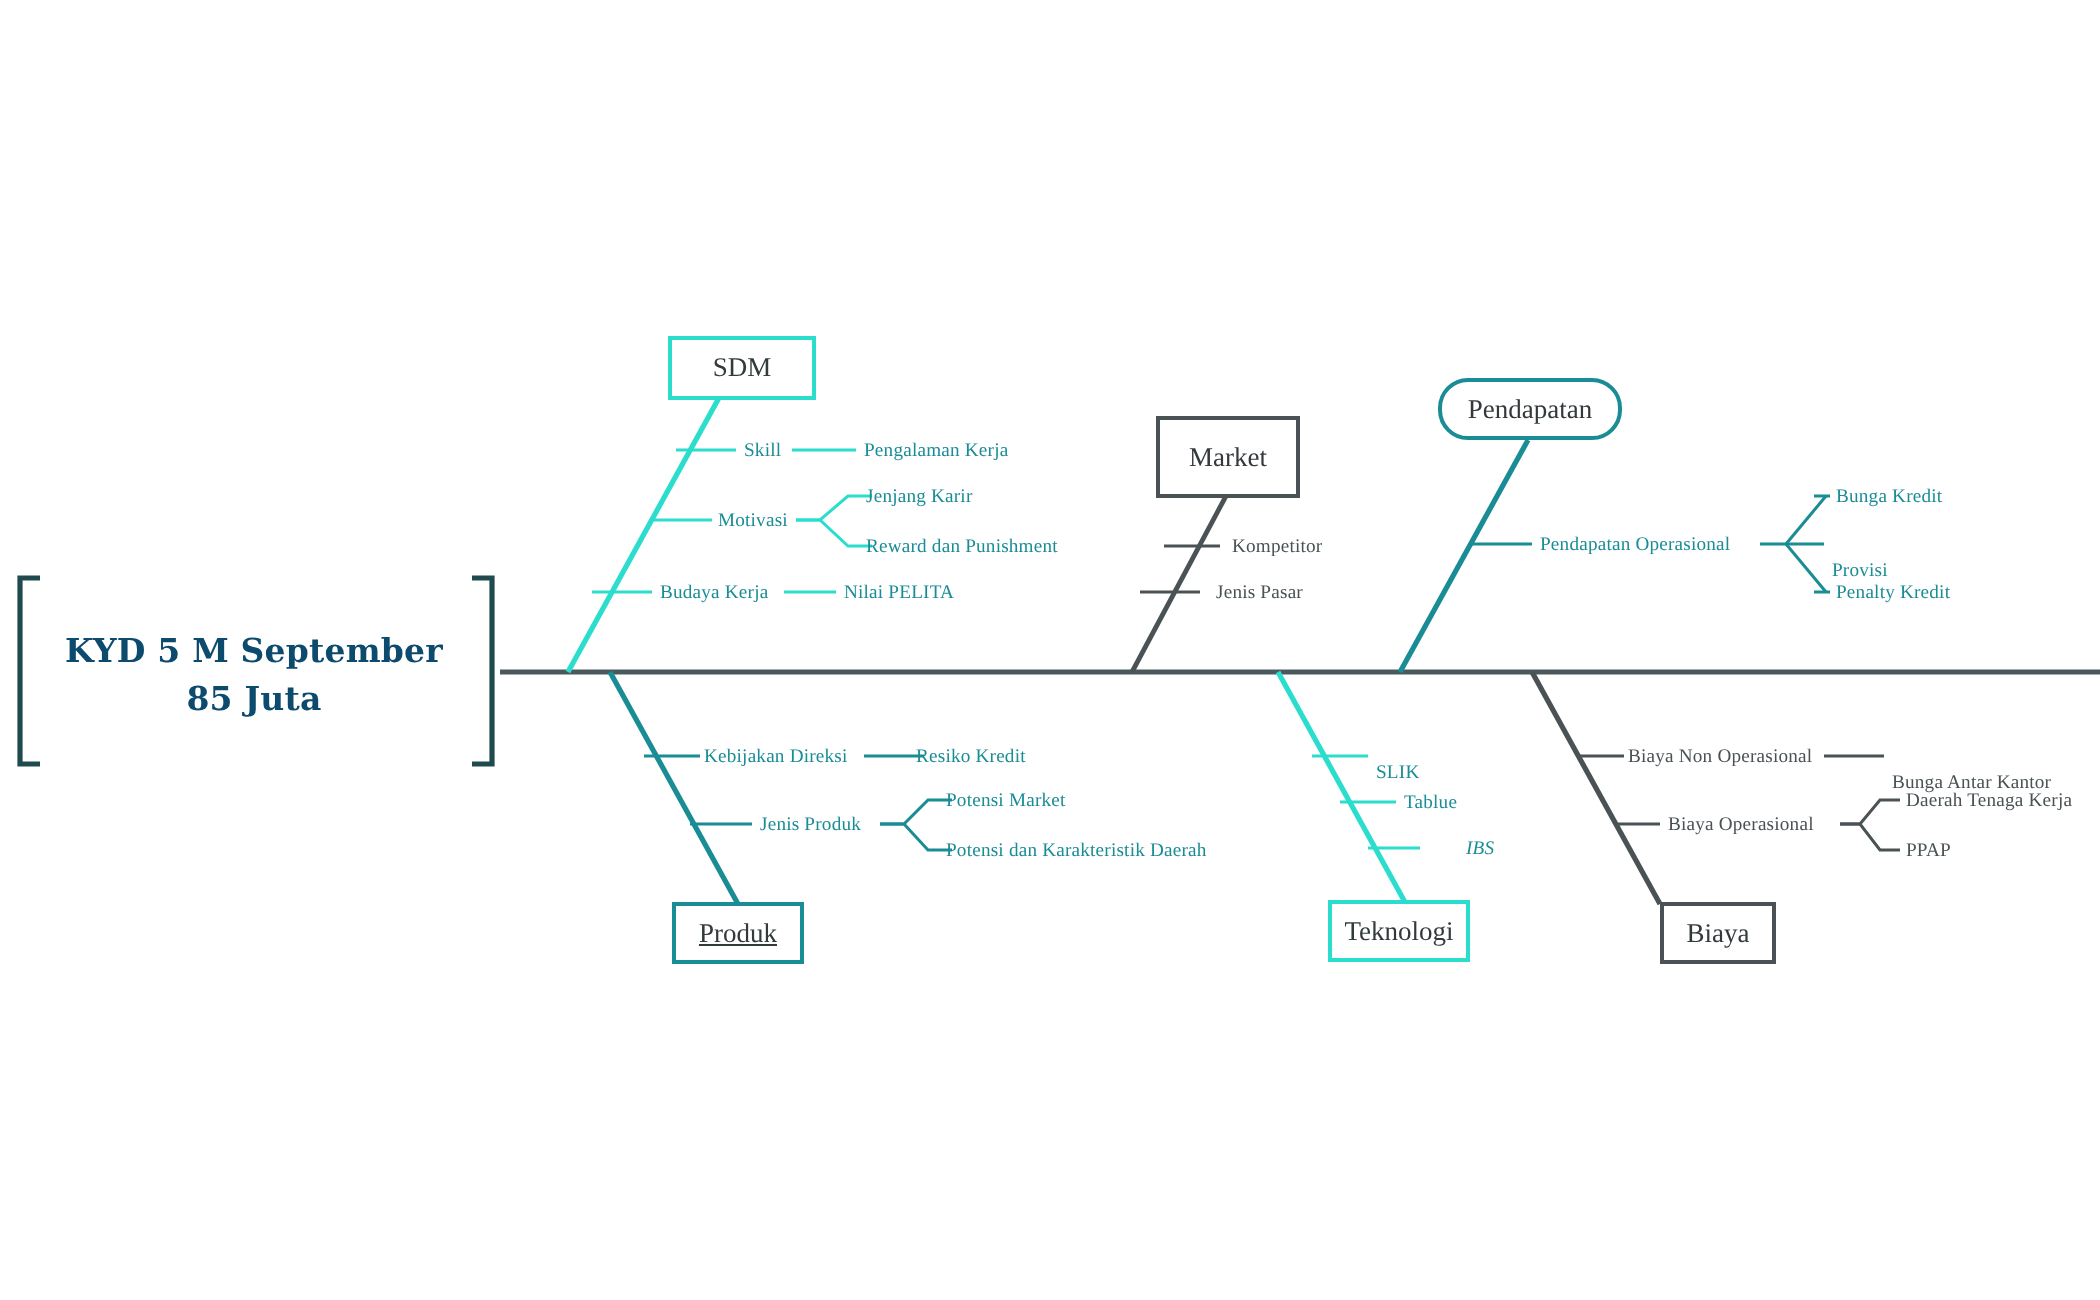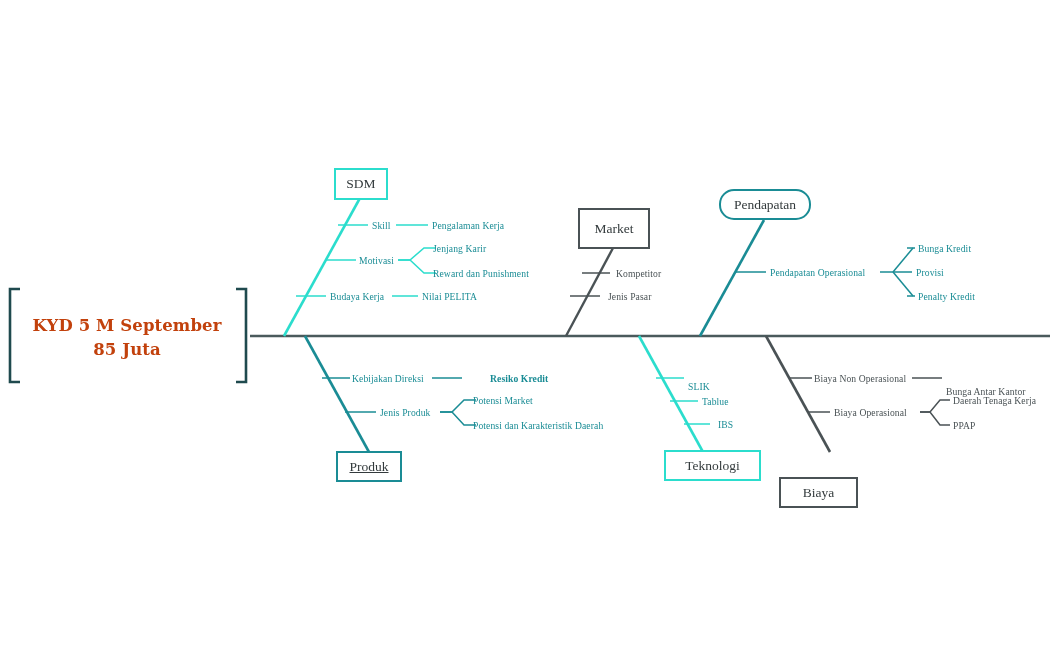--- a/index.html
+++ b/index.html
@@ -12,21 +12,21 @@
   svg#fish{position:absolute;left:0;top:0;width:1050px;height:650px;}
 
   .title-wrap{
     position:absolute;left:8px;top:295px;width:238px;height:85px;
     display:flex;align-items:center;justify-content:center;
     text-align:center;
   }
   .title-text{
     font-family:"DejaVu Serif", serif;
     font-weight:bold;font-size:16.5px;line-height:1.42;
-    color:#c2410c;letter-spacing:.1px;
+    color:#0c4a6e;letter-spacing:.1px;
   }
 
   .cat-box{
     position:absolute;background:#ffffff;border:2.2px solid #555;
     display:flex;align-items:center;justify-content:center;
     font-family:"Liberation Serif", serif;font-size:13.5px;color:#333a3c;
     box-sizing:border-box;white-space:nowrap;
   }
   .lbl{
     position:absolute;white-space:nowrap;
@@ -109,72 +109,72 @@
 
   </svg>
 
   <div class="title-wrap">
     <div class="title-text">
       <div>KYD 5 M September</div>
       <div>85 Juta</div>
     </div>
   </div>
 
-  <div class="cat-box" style="left:334px;top:168px;width:54px;height:32px;border-color:#2bddcd;">
+  <div class="cat-box" style="left:334px;top:168px;width:74px;height:32px;border-color:#2bddcd;">
     <span>SDM</span>
   </div>
 
   <div class="cat-box" style="left:578px;top:208px;width:72px;height:41px;border-color:#4a5255;">
     <span>Market</span>
   </div>
 
   <div class="cat-box" style="left:719px;top:189px;width:92px;height:31px;border-color:#1a8c95;border-radius:15px;">
     <span>Pendapatan</span>
   </div>
 
   <div class="cat-box" style="left:336px;top:451px;width:66px;height:31px;border-color:#1a8c95;text-decoration:underline;">
     <span>Produk</span>
   </div>
 
-  <div class="cat-box" style="left:664px;top:450px;width:97px;height:31px;border-color:#2bddcd;">
+  <div class="cat-box" style="left:664px;top:450px;width:71px;height:31px;border-color:#2bddcd;">
     <span>Teknologi</span>
   </div>
 
-  <div class="cat-box" style="left:779px;top:451px;width:79px;height:31px;border-color:#4a5255;margin-top:26px;">
+  <div class="cat-box" style="left:830px;top:451px;width:58px;height:31px;border-color:#4a5255;">
     <span>Biaya</span>
   </div>
 
   <div class="lbl" style="left:372px;top:221px;color:#1a8c95;">Skill</div>
   <div class="lbl" style="left:432px;top:221px;color:#1a8c95;">Pengalaman Kerja</div>
 
   <div class="lbl" style="left:359px;top:256px;color:#1a8c95;">Motivasi</div>
   <div class="lbl" style="left:433px;top:244px;color:#1a8c95;">Jenjang Karir</div>
   <div class="lbl" style="left:433px;top:269px;color:#1a8c95;">Reward dan Punishment</div>
 
   <div class="lbl" style="left:330px;top:292px;color:#1a8c95;">Budaya Kerja</div>
   <div class="lbl" style="left:422px;top:292px;color:#1a8c95;">Nilai PELITA</div>
 
   <div class="lbl" style="left:616px;top:269px;color:#4a5255;">Kompetitor</div>
   <div class="lbl" style="left:608px;top:292px;color:#4a5255;">Jenis Pasar</div>
 
   <div class="lbl" style="left:770px;top:268px;color:#1a8c95;">Pendapatan Operasional</div>
   <div class="lbl" style="left:918px;top:244px;color:#1a8c95;">Bunga  Kredit</div>
-  <div class="lbl" style="left:916px;top:268px;color:#1a8c95;">Provisi</div>
+  <div class="lbl" style="left:916px;top:281px;color:#1a8c95;">Provisi</div>
   <div class="lbl" style="left:918px;top:292px;color:#1a8c95;">Penalty Kredit</div>
 
   <div class="lbl" style="left:352px;top:374px;color:#1a8c95;">Kebijakan Direksi</div>
-  <div class="lbl" style="left:490px;top:374px;color:#1a8c95;font-weight:bold;">Resiko Kredit</div>
+  <div class="lbl" style="left:458px;top:374px;color:#1a8c95;">Resiko Kredit</div>
 
   <div class="lbl" style="left:380px;top:408px;color:#1a8c95;">Jenis Produk</div>
   <div class="lbl" style="left:473px;top:396px;color:#1a8c95;">Potensi Market</div>
   <div class="lbl" style="left:473px;top:421px;color:#1a8c95;">Potensi dan Karakteristik Daerah</div>
 
   <div class="lbl" style="left:688px;top:382px;color:#1a8c95;">SLIK</div>
   <div class="lbl" style="left:702px;top:397px;color:#1a8c95;">Tablue</div>
-  <div class="lbl" style="left:718px;top:420px;color:#1a8c95;">IBS</div>
+  <div class="lbl" style="left:733px;top:420px;color:#1a8c95;font-style:italic;">IBS</div>
 
   <div class="lbl" style="left:814px;top:374px;color:#4a5255;">Biaya Non Operasional</div>
   <div class="lbl" style="left:946px;top:387px;color:#4a5255;">Bunga Antar Kantor</div>
 
   <div class="lbl" style="left:834px;top:408px;color:#4a5255;">Biaya Operasional</div>
   <div class="lbl" style="left:953px;top:396px;color:#4a5255;">Daerah Tenaga Kerja</div>
   <div class="lbl" style="left:953px;top:421px;color:#4a5255;">PPAP</div>
 
 </div>
 

